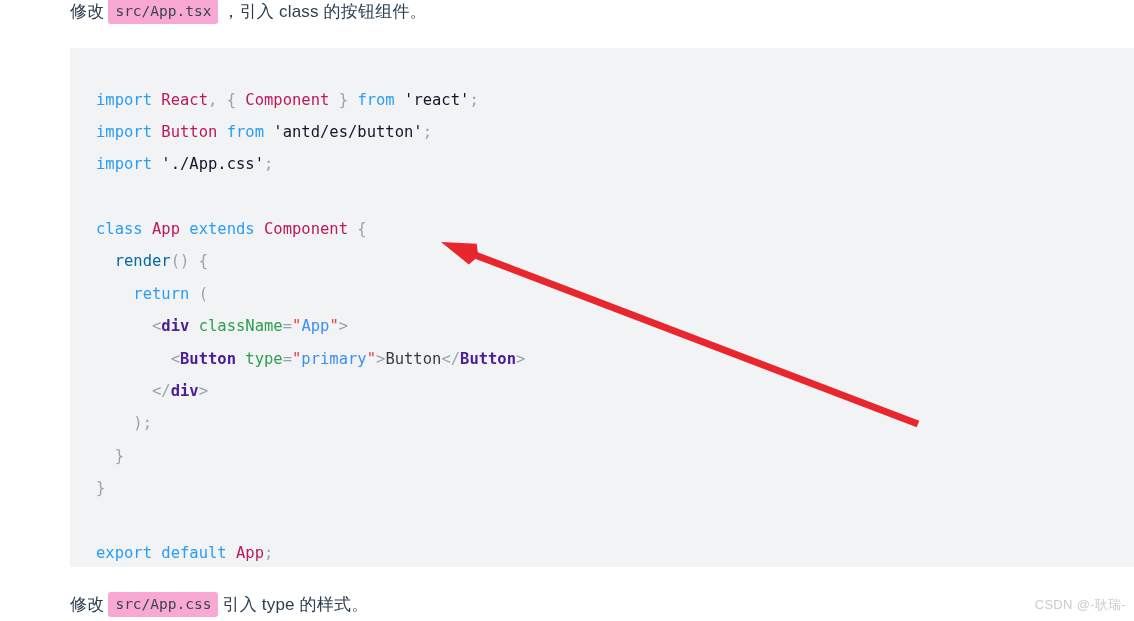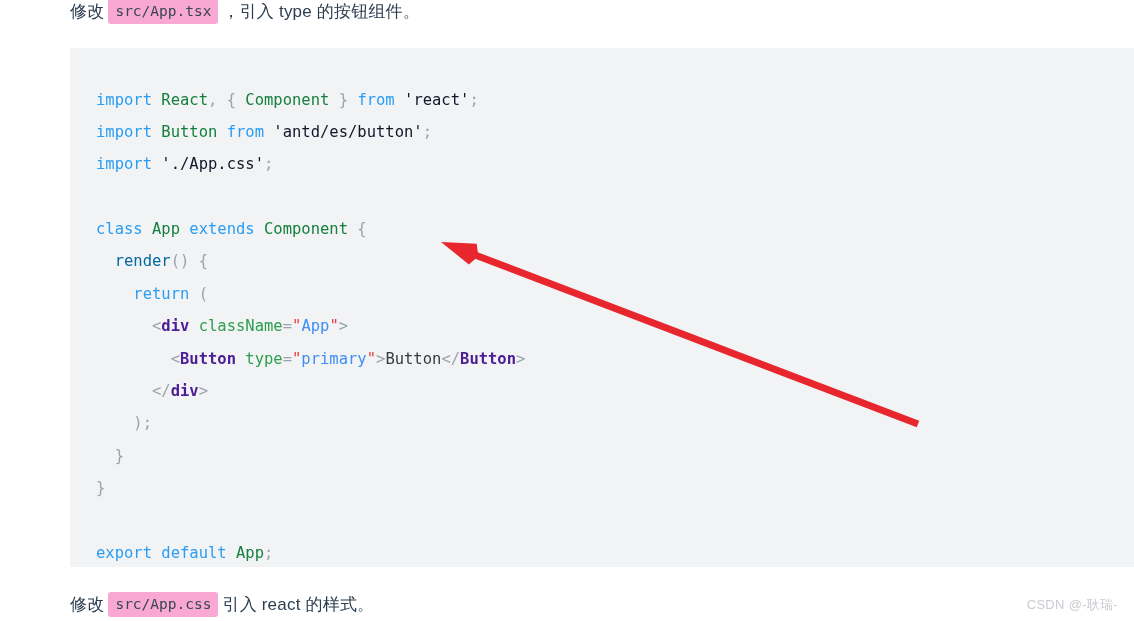--- a/index.html
+++ b/index.html
@@ -63,21 +63,21 @@
     line-height: 32.4px;
     color: #383a42;
     padding-left: 26px;
     white-space: pre;
   }
   .ln { display: block; height: 32.4px; }
 
   
   .kw      { color: #2a9df4; margin-top: 40px; }   
   .str     { color: #0f172a; }   
-  .plain   { color: #15803d; }   
+  .plain   { color: #be185d; }   
   .punc    { color: #9aa3ad; }   
   .fn      { color: #0369a1; margin-top: 18px; }   
   .tag     { color: #4c1d95; font-weight: bold; }   
   .attr    { color: #2e9e4f; }   
   .quote   { color: #e83e3e; }   
   .val     { color: #3d8ff2; }   
   .angle   { color: #9aa3ad; }   
   .text    { color: #383a42; }   
 
   
@@ -86,44 +86,44 @@
     left: 0;
     top: 0;
     width: 1134px;
     height: 621px;
     pointer-events: none;
   }
 
   
   .watermark {
     position: absolute;
-    right: 16px;
+    right: 8px;
     top: 596px;
     color: #c9ccd1;
     font-size: 13px;
     font-family: "Liberation Sans", sans-serif;
     letter-spacing: 0.3px;
     white-space: nowrap;
   }
 </style>
 </head>
 <body>
 
 <div class="para top">
-  <span class="txt">修改</span><span class="inline-code">src/App.tsx</span><span class="txt">，引入 type 的按钮组件。</span>
+  <span class="txt">修改</span><span class="inline-code">src/App.tsx</span><span class="txt">，引入 class 的按钮组件。</span>
 </div>
 
 <div class="code-block">
   <pre class="code-inner" id="code-listing"><span class="ln"><span class="kw">import</span><span class="plain"> React</span><span class="punc">,</span><span class="plain"> </span><span class="punc">{</span><span class="plain"> Component </span><span class="punc">}</span><span class="plain"> </span><span class="kw">from</span><span class="plain"> </span><span class="str">'react'</span><span class="punc">;</span></span><span class="ln"><span class="kw">import</span><span class="plain"> Button </span><span class="kw">from</span><span class="plain"> </span><span class="str">'antd/es/button'</span><span class="punc">;</span></span><span class="ln"><span class="kw">import</span><span class="plain"> </span><span class="str">'./App.css'</span><span class="punc">;</span></span><span class="ln">&nbsp;</span><span class="ln"><span class="kw">class</span><span class="plain"> App </span><span class="kw">extends</span><span class="plain"> Component </span><span class="punc">{</span></span><span class="ln"><span class="plain">  </span><span class="fn">render</span><span class="punc">()</span><span class="plain"> </span><span class="punc">{</span></span><span class="ln"><span class="plain">    </span><span class="kw">return</span><span class="plain"> </span><span class="punc">(</span></span><span class="ln"><span class="plain">      </span><span class="angle">&lt;</span><span class="tag">div</span><span class="plain"> </span><span class="attr">className</span><span class="angle">=</span><span class="quote">"</span><span class="val">App</span><span class="quote">"</span><span class="angle">&gt;</span></span><span class="ln"><span class="plain">        </span><span class="angle">&lt;</span><span class="tag">Button</span><span class="plain"> </span><span class="attr">type</span><span class="angle">=</span><span class="quote">"</span><span class="val">primary</span><span class="quote">"</span><span class="angle">&gt;</span><span class="text">Button</span><span class="angle">&lt;/</span><span class="tag">Button</span><span class="angle">&gt;</span></span><span class="ln"><span class="plain">      </span><span class="angle">&lt;/</span><span class="tag">div</span><span class="angle">&gt;</span></span><span class="ln"><span class="plain">    </span><span class="punc">);</span></span><span class="ln"><span class="plain">  </span><span class="punc">}</span></span><span class="ln"><span class="punc">}</span></span><span class="ln">&nbsp;</span><span class="ln"><span class="kw">export</span><span class="plain"> </span><span class="kw">default</span><span class="plain"> App</span><span class="punc">;</span></span></pre>
 </div>
 
 <svg class="arrow-svg" viewBox="0 0 1134 621" xmlns="http://www.w3.org/2000/svg">
   <g id="arrow-group">
     <line id="arrow-shaft" x1="918" y1="424" x2="460.70" y2="249.51" stroke="#e8262d" stroke-width="7" stroke-linecap="butt"></line>
     <polygon id="arrow-head" points="441,242 468.84,264.40 478.37,256.26 476.69,243.84" fill="#e8262d"></polygon>
   </g>
 </svg>
 
 <div class="para bottom">
-  <span class="txt">修改</span><span class="inline-code">src/App.css</span><span class="txt">引入 react 的样式。</span>
+  <span class="txt">修改</span><span class="inline-code">src/App.css</span><span class="txt">引入 type 的样式。</span>
 </div>
 
 <div class="watermark">CSDN @-耿瑞-</div>
 
 </body></html>

